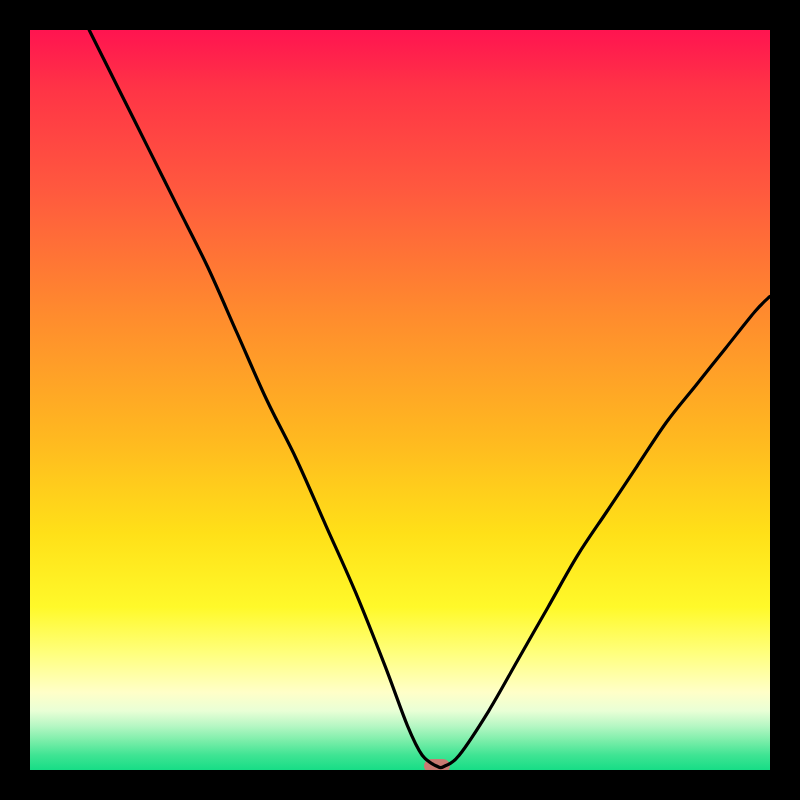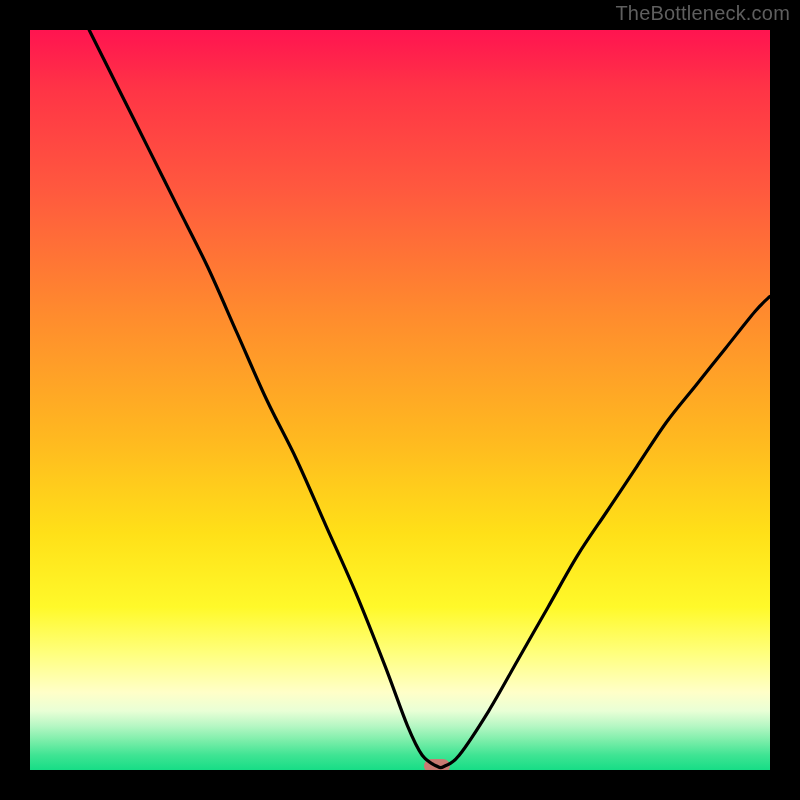--- a/index.html
+++ b/index.html
@@ -71,21 +71,20 @@
     background: #c87a72;
     z-index: 5;
     transform: translate(-50%, -50%);
   }
 </style>
 </head>
 <body>
 
 <div class="frame">
 
-  <div class="watermark">TheBottleneck.com</div>
 
   <div class="plot-area">
     <div class="gradient-bg"></div>
 
     <div class="marker" id="min-marker" style="left: 407px; top: 736.3px; background: rgb(200, 122, 114);"></div>
 
     <svg class="curve" viewBox="0 0 740 740" preserveAspectRatio="none">
       <path id="curve-path" d="M 59.20 0.00 C 64.13 9.87, 78.93 39.47, 88.80 59.20 C 98.67 78.93, 108.53 98.67, 118.40 118.40 C 128.27 138.13, 138.13 157.87, 148.00 177.60 C 157.87 197.33, 167.73 215.83, 177.60 236.80 C 187.47 257.77, 197.33 281.20, 207.20 303.40 C 217.07 325.60, 226.93 349.03, 236.80 370.00 C 246.67 390.97, 256.53 408.23, 266.40 429.20 C 276.27 450.17, 286.13 473.60, 296.00 495.80 C 305.87 518.00, 315.73 538.97, 325.60 562.40 C 335.47 585.83, 346.57 614.20, 355.20 636.40 C 363.83 658.60, 371.23 680.80, 377.40 695.60 C 383.57 710.40, 387.27 718.42, 392.20 725.20 C 397.13 731.98, 403.30 734.45, 407.00 736.30 C 410.70 738.15, 410.70 738.15, 414.40 736.30 C 418.10 734.45, 421.80 734.45, 429.20 725.20 C 436.60 715.95, 448.93 696.83, 458.80 680.80 C 468.67 664.77, 478.53 646.27, 488.40 629.00 C 498.27 611.73, 508.13 594.47, 518.00 577.20 C 527.87 559.93, 537.73 541.43, 547.60 525.40 C 557.47 509.37, 567.33 495.80, 577.20 481.00 C 587.07 466.20, 596.93 451.40, 606.80 436.60 C 616.67 421.80, 626.53 405.77, 636.40 392.20 C 646.27 378.63, 656.13 367.53, 666.00 355.20 C 675.87 342.87, 685.73 330.53, 695.60 318.20 C 705.47 305.87, 717.80 289.83, 725.20 281.20 C 732.60 272.57, 737.53 268.87, 740.00 266.40" fill="none" stroke="#000000" stroke-width="3.2" stroke-linecap="round" stroke-linejoin="round"></path>
     </svg>
   </div>

